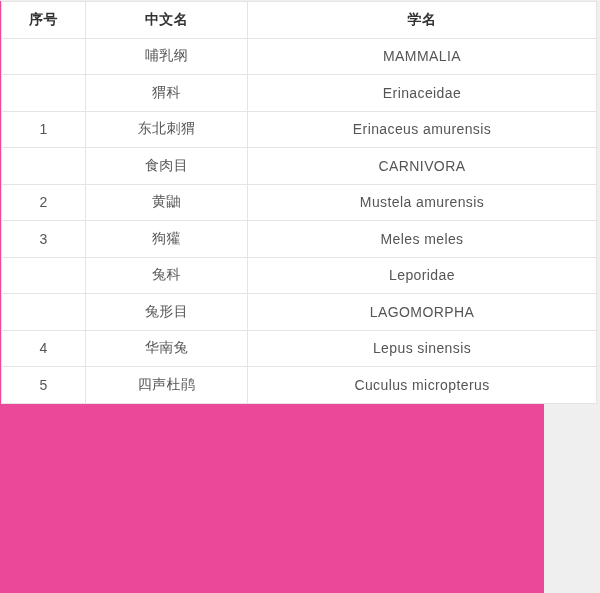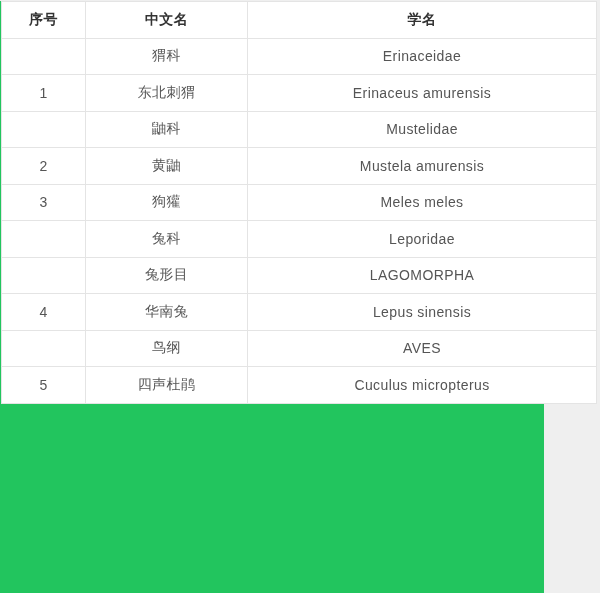--- a/index.html
+++ b/index.html
@@ -7,21 +7,21 @@
     padding: 0;
     width: 600px;
     height: 593px;
     background: #efefef;
     font-family: "Liberation Sans", "DejaVu Sans", sans-serif;
     overflow: hidden;
   }
   .page {
     width: 544px;
     height: 593px;
-    background: #22c55e;
+    background: #ec4899;
   }
   table.species {
     border-collapse: collapse;
     table-layout: fixed;
     width: 595px;
     background: #ffffff;
     margin: 1px 0 0 1px;
   }
   table.species th,
   table.species td {
@@ -60,32 +60,37 @@
     <thead>
       <tr>
         <th>序号</th>
         <th>中文名</th>
         <th>学名</th>
       </tr>
     </thead>
     <tbody>
         <tr>
           <td></td>
+          <td>哺乳纲</td>
+          <td>MAMMALIA</td>
+        </tr>
+        <tr>
+          <td></td>
           <td>猬科</td>
           <td>Erinaceidae</td>
         </tr>
         <tr>
           <td>1</td>
           <td>东北刺猬</td>
           <td>Erinaceus amurensis</td>
         </tr>
         <tr>
           <td></td>
-          <td>鼬科</td>
-          <td>Mustelidae</td>
+          <td>食肉目</td>
+          <td>CARNIVORA</td>
         </tr>
         <tr>
           <td>2</td>
           <td>黄鼬</td>
           <td>Mustela amurensis</td>
         </tr>
         <tr>
           <td>3</td>
           <td>狗獾</td>
           <td>Meles meles</td>
@@ -99,24 +104,19 @@
           <td></td>
           <td>兔形目</td>
           <td>LAGOMORPHA</td>
         </tr>
         <tr>
           <td>4</td>
           <td>华南兔</td>
           <td>Lepus sinensis</td>
         </tr>
         <tr>
-          <td></td>
-          <td>鸟纲</td>
-          <td>AVES</td>
-        </tr>
-        <tr>
           <td>5</td>
           <td>四声杜鹃</td>
           <td>Cuculus micropterus</td>
         </tr>
       </tbody>
   </table>
 </div>
 
 </body></html>

